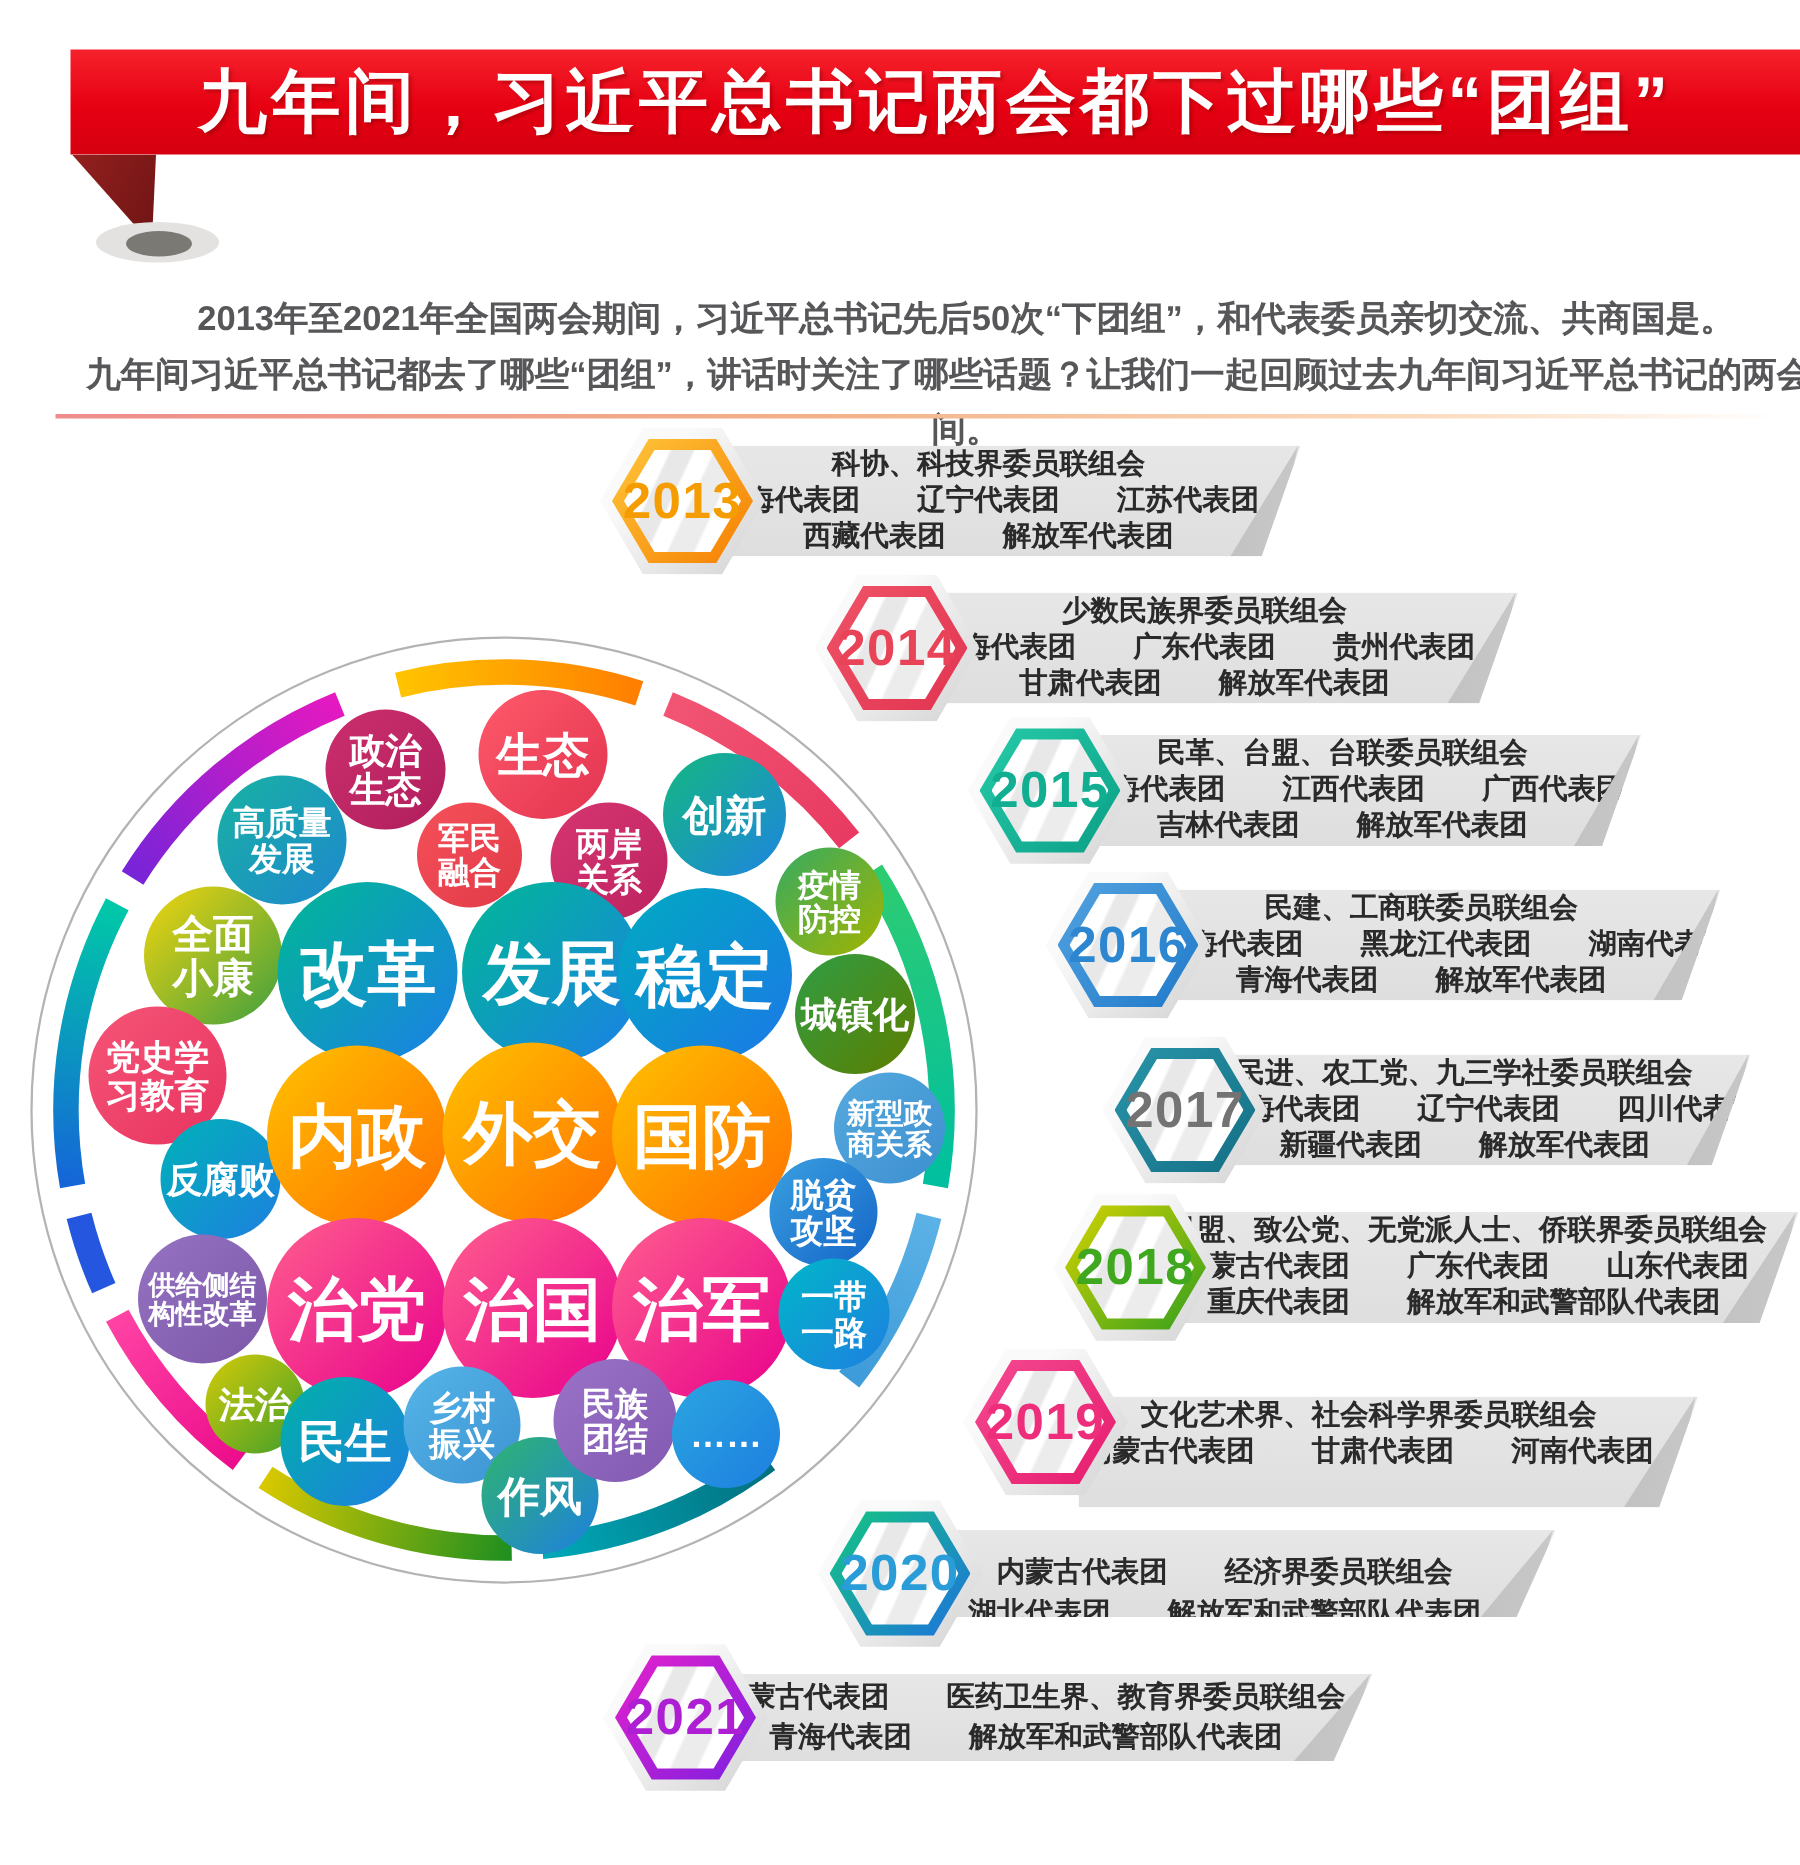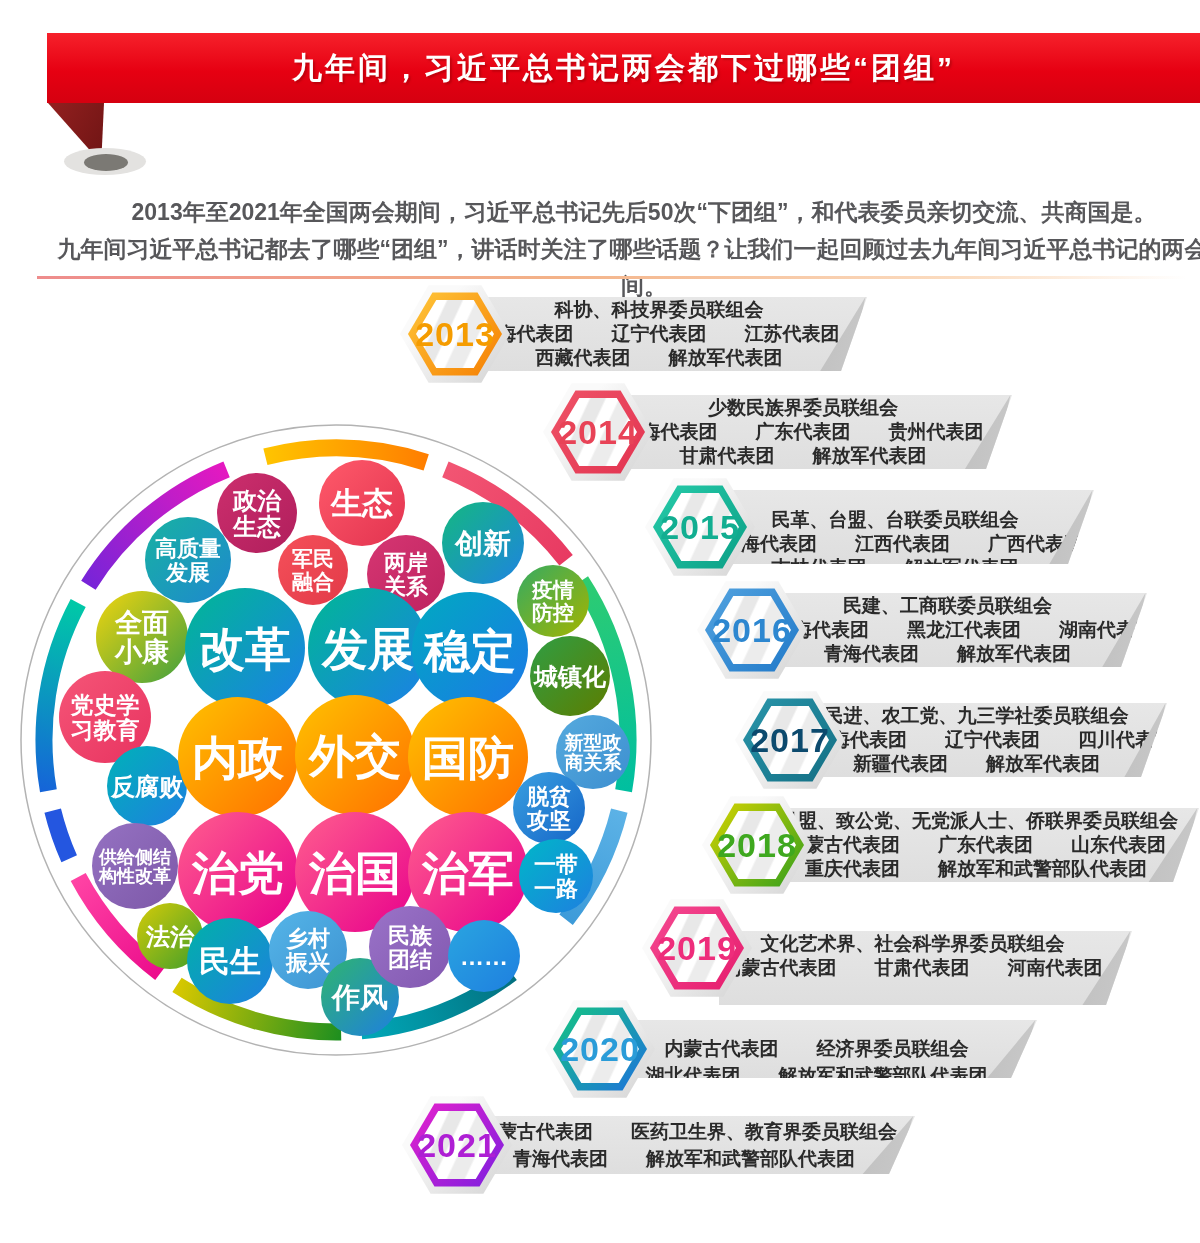--- a/index.html
+++ b/index.html
@@ -2,21 +2,21 @@
 <html><head>
 <meta charset="utf-8">
 <style>
   html,body{margin:0;padding:0;background:#ffffff;}
   #page{position:relative;width:1200px;height:1243px;background:#ffffff;overflow:hidden;
         font-family:"Liberation Sans","DejaVu Sans",sans-serif;}
   
   .ribbon{position:absolute;left:47px;top:33px;width:1153px;height:70px;
           background:linear-gradient(180deg,#f6212b 0%,#e60012 55%,#d50010 100%);
           display:flex;align-items:center;}
-  .ribbon-title{width:100%;text-align:center;color:#ffffff;font-size:30px;font-weight:900;
+  .ribbon-title{width:100%;text-align:center;color:#ffffff;font-size:46px;font-weight:900;
                 letter-spacing:3px;text-shadow:2px 2px 2px rgba(120,0,0,.35);white-space:nowrap;}
   .ribbon-fold{position:absolute;left:48px;top:103px;width:56px;height:60px;
                background:linear-gradient(120deg,#93201f,#6e1414);
                clip-path:polygon(0 0,100% 0,95% 100%);}
   .pin-outer{position:absolute;left:64px;top:148px;width:82px;height:27px;border-radius:50%;
              background:#e3e2e0;}
   .pin-inner{position:absolute;left:84px;top:154px;width:44px;height:17px;border-radius:50%;
              background:#7b7974;}
   
   .intro{position:absolute;left:0;top:194px;width:1200px;text-align:center;
@@ -318,21 +318,21 @@
           <div class="bl">上海代表团　　广东代表团　　贵州代表团</div>
           <div class="bl">甘肃代表团　　解放军代表团</div>
           <div class="t-fold"></div>
         </div>
         <div class="hex hex-back" style="left: 543px; top: 379px; position: absolute;"></div>
         <div class="hex hex-border" style="left: 551px; top: 387px; position: absolute; background: linear-gradient(135deg, rgb(239, 84, 104), rgb(226, 51, 80));"></div>
         <div class="hex hex-inner" style="left: 559px; top: 395px; position: absolute;"></div>
         <div class="hex-year" style="left: 543px; top: 413px; width: 110px; color: rgb(232, 67, 87);">2014</div>
       </div>
       <div class="t-entry">
-        <div class="t-banner" style="left: 722px; top: 490px; width: 372px; height: 74px; padding-top: 18px; padding-right: 26px; box-sizing: border-box;">
+        <div class="t-banner" style="left: 722px; top: 490px; width: 372px; height: 74px; padding-top: 1px; padding-right: 26px; box-sizing: border-box;">
           <div class="bl">民革、台盟、台联委员联组会</div>
           <div class="bl">上海代表团　　江西代表团　　广西代表团</div>
           <div class="bl">吉林代表团　　解放军代表团</div>
           <div class="t-fold"></div>
         </div>
         <div class="hex hex-back" style="left: 645px; top: 474px; position: absolute;"></div>
         <div class="hex hex-border" style="left: 653px; top: 482px; position: absolute; background: linear-gradient(135deg, rgb(39, 204, 170), rgb(10, 158, 133));"></div>
         <div class="hex hex-inner" style="left: 661px; top: 490px; position: absolute;"></div>
         <div class="hex-year" style="left: 645px; top: 508px; width: 110px; color: rgb(18, 174, 145);">2015</div>
       </div>
@@ -351,21 +351,21 @@
       <div class="t-entry">
         <div class="t-banner" style="left: 812px; top: 703px; width: 355px; height: 74px; padding-top: 1px; padding-right: 26px; box-sizing: border-box;">
           <div class="bl">民进、农工党、九三学社委员联组会</div>
           <div class="bl">上海代表团　　辽宁代表团　　四川代表团</div>
           <div class="bl">新疆代表团　　解放军代表团</div>
           <div class="t-fold"></div>
         </div>
         <div class="hex hex-back" style="left: 735px; top: 687px; position: absolute;"></div>
         <div class="hex hex-border" style="left: 743px; top: 695px; position: absolute; background: linear-gradient(135deg, rgb(42, 150, 171), rgb(19, 110, 131));"></div>
         <div class="hex hex-inner" style="left: 751px; top: 703px; position: absolute;"></div>
-        <div class="hex-year" style="left: 735px; top: 721px; width: 110px; color: #0c4a6e;">2017</div>
+        <div class="hex-year" style="left: 735px; top: 721px; width: 110px; color: #737373;">2017</div>
       </div>
       <div class="t-entry">
         <div class="t-banner" style="left: 779px; top: 808px; width: 420px; height: 74px; padding-top: 1px; padding-right: 26px; box-sizing: border-box;">
           <div class="bl">民盟、致公党、无党派人士、侨联界委员联组会</div>
           <div class="bl">内蒙古代表团　　广东代表团　　山东代表团</div>
           <div class="bl">重庆代表团　　解放军和武警部队代表团</div>
           <div class="t-fold"></div>
         </div>
         <div class="hex hex-back" style="left: 702px; top: 792px; position: absolute;"></div>
         <div class="hex hex-border" style="left: 710px; top: 800px; position: absolute; background: linear-gradient(135deg, rgb(216, 212, 0), rgb(47, 158, 31));"></div>

